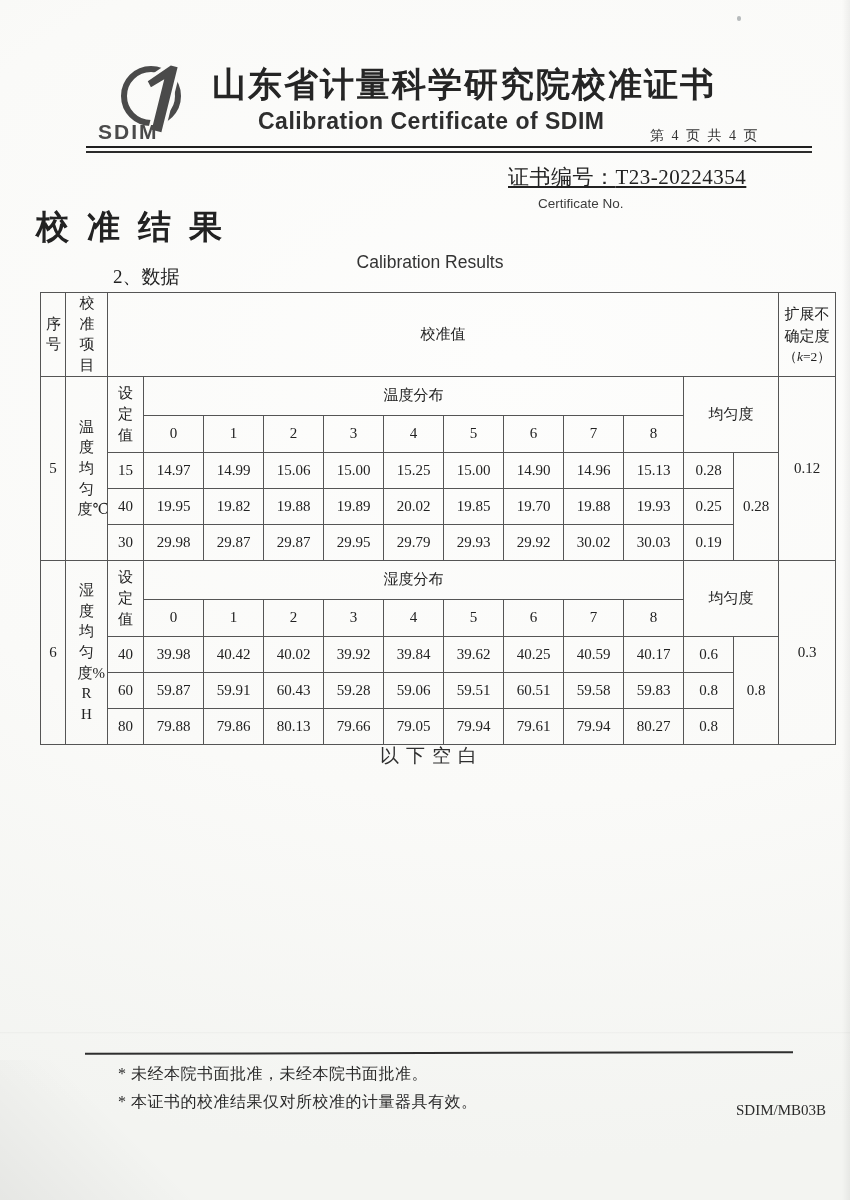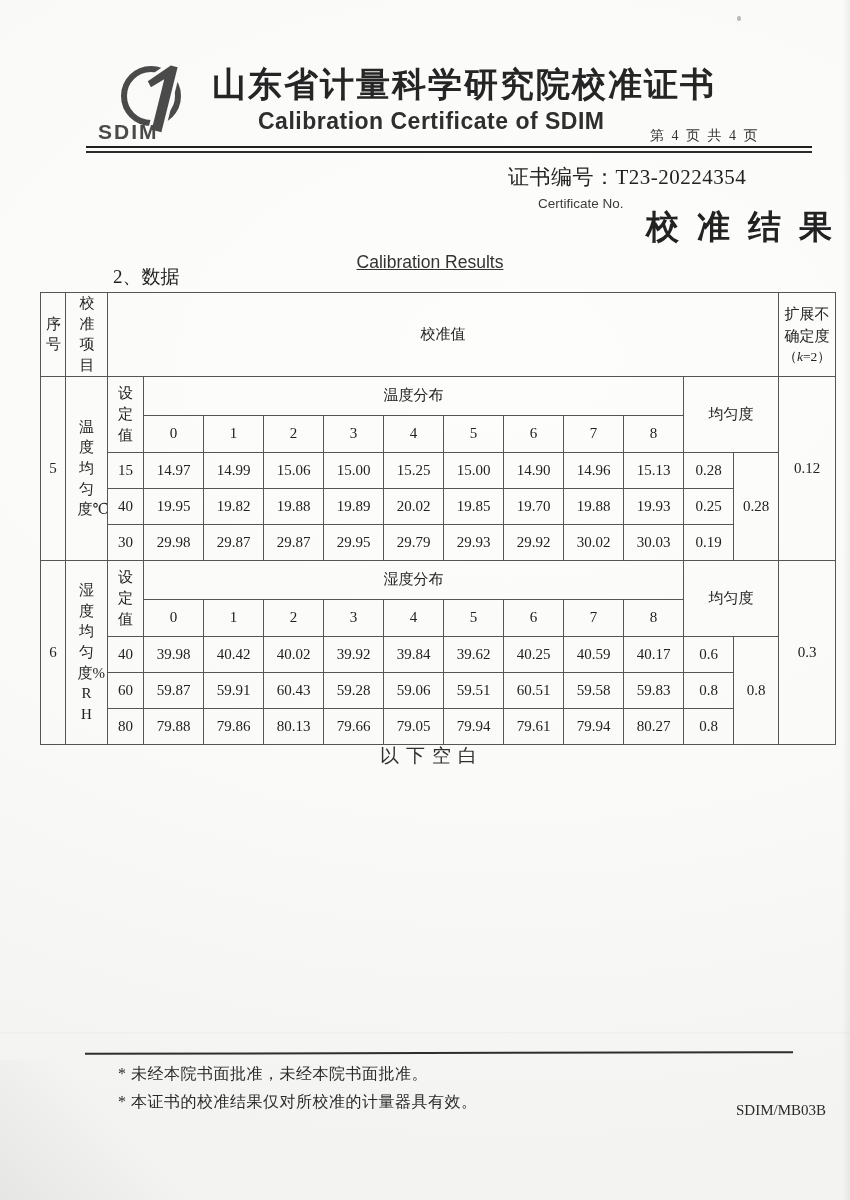--- a/index.html
+++ b/index.html
@@ -22,27 +22,27 @@
         font-size:21px;letter-spacing:2px;color:#4a4a4a;margin-top:-16px;}
   .title-cn{position:absolute;left:212px;top:62px;width:520px;font-size:34px;font-weight:bold;
         letter-spacing:2px;color:#252525;white-space:nowrap;}
   .title-en{position:absolute;left:258px;top:108px;font-family:"Liberation Sans","DejaVu Sans",sans-serif;
         font-weight:bold;font-size:23px;color:#2e2e2e;letter-spacing:.5px;}
   .page-info{position:absolute;left:650px;top:127px;font-size:14px;letter-spacing:2px;color:#333;}
   .double-rule{position:absolute;left:86px;top:146px;width:726px;height:3px;
         border-top:2px solid #1f1f1f;border-bottom:2px solid #2b2b2b;}
 
   
-  .cert-line{position:absolute;left:508px;top:163px;font-size:21px;color:#222;letter-spacing:.5px;}
+  .cert-line{position:absolute;left:508px;top:163px;font-size:21px;color:#222;letter-spacing:.5px;text-decoration:underline;}
   .cert-caption{position:absolute;left:538px;top:196px;font-family:"Liberation Sans","DejaVu Sans",sans-serif;
         font-size:13.5px;color:#3c3c3c;}
-  .results-cn{position:absolute;left:0;top:205px;width:850px;text-align:right;padding-left:36px;
+  .results-cn{position:absolute;left:0;top:205px;width:850px;text-align:left;padding-left:36px;
         box-sizing:border-box;font-size:33px;font-weight:bold;letter-spacing:18px;color:#222;}
   .results-en{position:absolute;left:0;top:252px;width:850px;text-align:center;padding-left:10px;
-        box-sizing:border-box;font-family:"Liberation Sans","DejaVu Sans",sans-serif;font-size:17.5px;color:#333;text-decoration:underline;}
+        box-sizing:border-box;font-family:"Liberation Sans","DejaVu Sans",sans-serif;font-size:17.5px;color:#333;}
   .data-heading{position:absolute;left:113px;top:264px;font-size:19px;color:#222;}
 
   
   .tbl-wrap{position:absolute;left:40px;top:292px;width:796px;}
   table.cal{border-collapse:collapse;table-layout:fixed;width:795px;border:1.5px solid #444;}
   table.cal td{border:1px solid #555;text-align:center;vertical-align:middle;padding:0;
         font-size:15px;color:#222;overflow:hidden;}
   td.num{font-size:16.5px;font-family:"Liberation Serif","DejaVu Serif",serif;}
   tr.h-hdr{height:78px;} tr.h-sub{height:39px;} tr.h-pts{height:37px;} tr.h-data{height:36px;padding-left:28px;}
   .vcell{width:18px;margin:0 auto;word-break:break-all;line-height:1.38;font-size:15px;}

